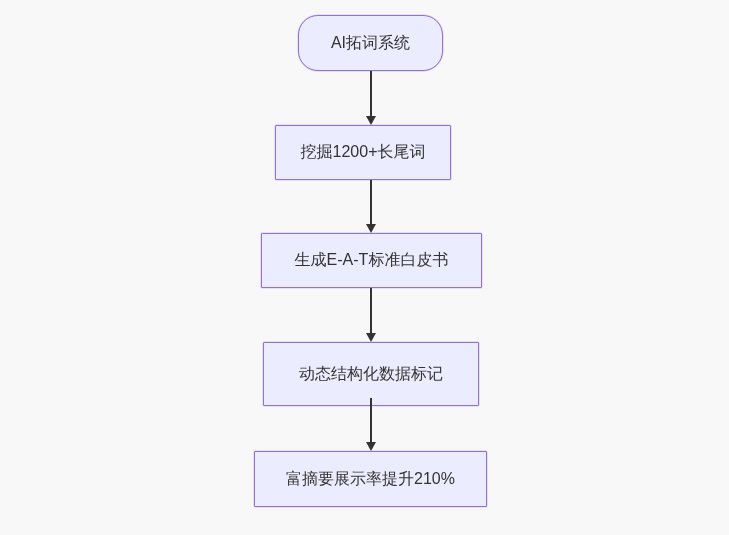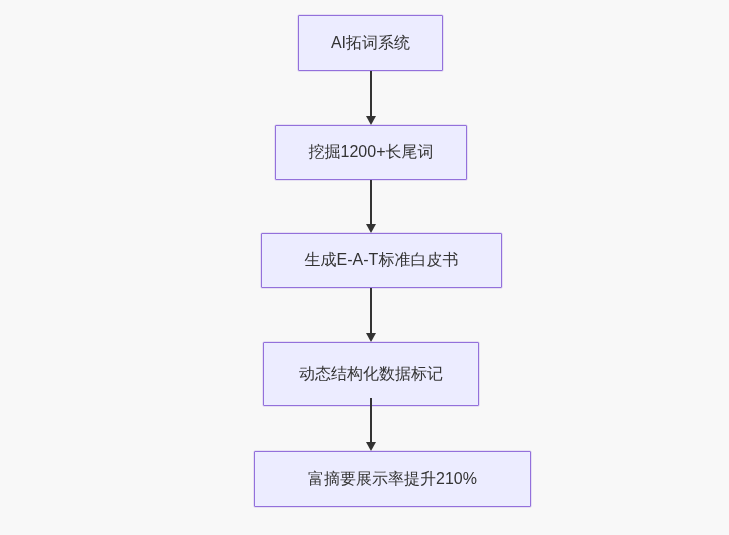--- a/index.html
+++ b/index.html
@@ -56,53 +56,53 @@
     border-left: 5px solid transparent;
     border-right: 5px solid transparent;
     border-top: 9px solid var(--arrow);
   }
 </style>
 </head>
 <body>
 
 <div class="canvas">
 
-  <div class="node" style="left:298px; top:15px; width:145px; height:56px;">
+  <div class="node" style="left:298px; top:15px; width:145px; height:56px;border-radius:20px;">
     <span>AI拓词系统</span>
   </div>
 
   <div class="edge" style="left:365px; top:71px; height:54px;">
     <div class="edge-line"></div>
     <div class="edge-head"></div>
   </div>
 
-  <div class="node" style="left:275px; top:125px; width:192px; height:55px;">
+  <div class="node" style="left:275px; top:125px; width:176px; height:55px;">
     <span>挖掘1200+长尾词</span>
   </div>
 
   <div class="edge" style="left:365px; top:180px; height:53px;">
     <div class="edge-line"></div>
     <div class="edge-head"></div>
   </div>
 
-  <div class="node" style="left:261px; top:233px; width:241px; height:55px;">
+  <div class="node" style="left:261px; top:233px; width:221px; height:55px;">
     <span>生成E-A-T标准白皮书</span>
   </div>
 
   <div class="edge" style="left:365px; top:288px; height:54px;">
     <div class="edge-line"></div>
     <div class="edge-head"></div>
   </div>
 
   <div class="node" style="left:263px; top:342px; width:216px; height:64px;">
     <span>动态结构化数据标记</span>
   </div>
 
   <div class="edge" style="left:365px; top:398px; height:53px;">
     <div class="edge-line"></div>
     <div class="edge-head"></div>
   </div>
 
-  <div class="node" style="left:254px; top:451px; width:277px; height:56px;">
+  <div class="node" style="left:254px; top:451px; width:233px; height:56px;">
     <span>富摘要展示率提升210%</span>
   </div>
 
 </div>
 
 </body></html>

